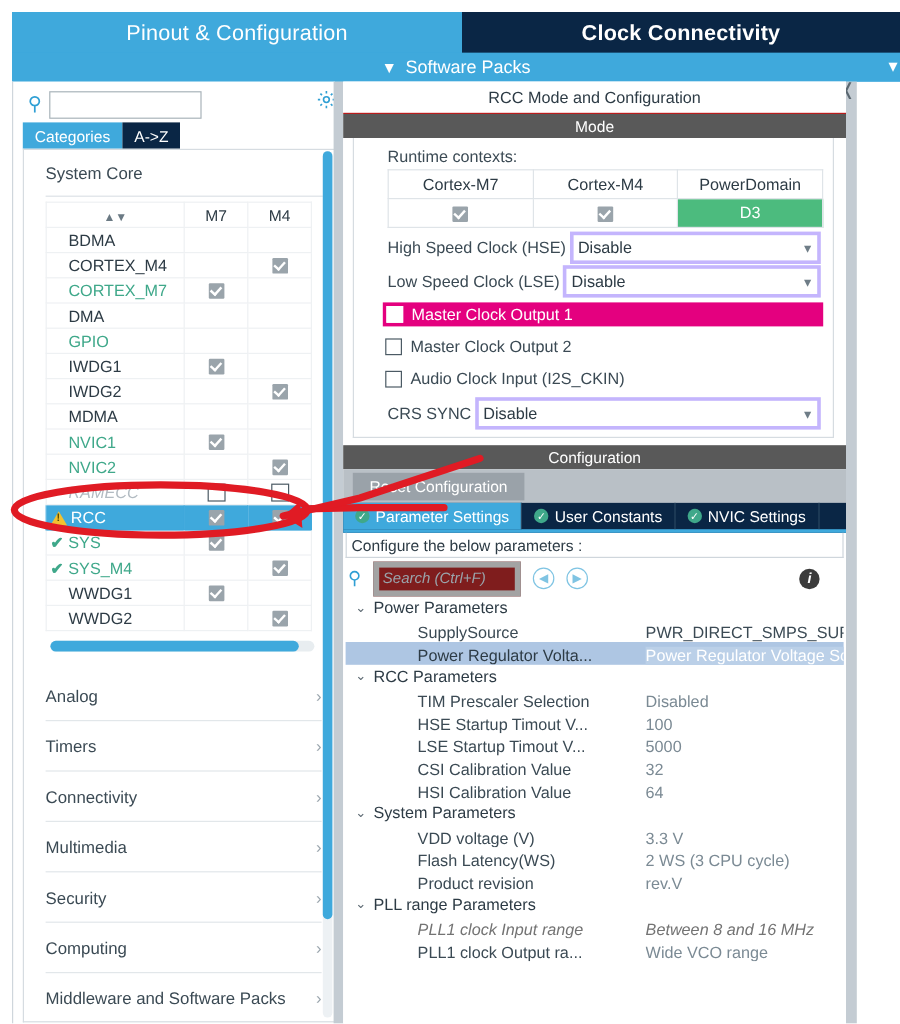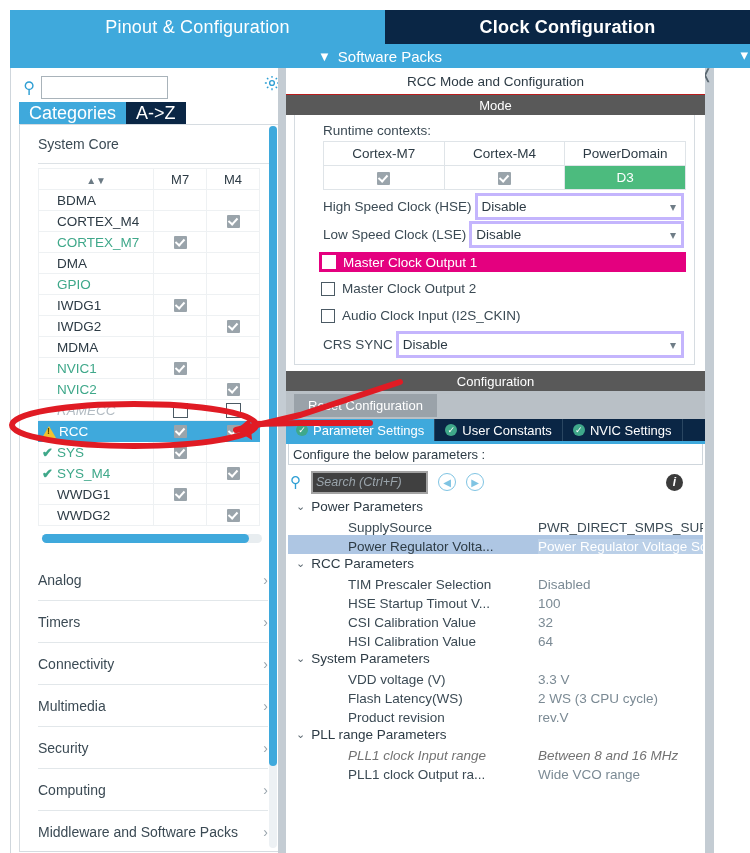--- a/index.html
+++ b/index.html
@@ -71,21 +71,21 @@
     width: 18px; height: 18px; color: #2F9FD4; cursor: pointer;
   }
 
   .seg-tabs {
     position: absolute; left: 8px; top: 34px;
     height: 22px; display: flex;
   }
   .seg-tab {
     height: 22px; padding: 0 10px;
     display: flex; align-items: center; justify-content: flex-end;
-    font-size: 18px; cursor: pointer;
+    font-size: 13px; cursor: pointer;
   }
   .seg-tab.cat { background: #3FA9DC; color: #ffffff; }
   .seg-tab.az  { background: #0A2645; color: #ffffff; }
 
   .tree-box {
     position: absolute; left: 8px; top: 56px;
     width: 262px; height: 726px;
     background: #ffffff;
     border: 1px solid #d6dce1;
     border-right: none;
@@ -299,22 +299,22 @@
     font-size: 13px; color: #2d3b45;
     margin: 0 2px;
   }
 
   .ptool {
     display: flex; align-items: center; height: 28px;
     margin: 3px 6px 0 4px; gap: 10px;
   }
   .ptool .sglyph { color: #2F9FD4; font-size: 15px; }
   .psearch {
-    width: 110px; height: 19px; border: 2px solid #a3a3a3;
-    background: #404040; font-size: 12.5px; color: #9aa4ab;
+    width: 110px; height: 19px; border: 5px solid #a3a3a3;
+    background: #7f1d1d; font-size: 12.5px; color: #9aa4ab;
     font-style: italic; padding-left: 3px;
     display: flex; align-items: center; cursor: text;
   }
   .navcirc {
     width: 16px; height: 16px; border-radius: 50%;
     border: 1.3px solid #7fc4e3; color: #7fc4e3;
     font-size: 10px; display: flex; align-items: center; justify-content: center;
     cursor: pointer;
   }
   .info-ico {
@@ -354,21 +354,21 @@
 </head>
 <body>
 
 <div id="root">
 
   <div class="topbar">
     <div class="top-tab pinout">
       <span>Pinout &amp; Configuration</span>
     </div>
     <div class="top-tab clock">
-      <span>Clock Configuration</span>
+      <span>Clock Connectivity</span>
     </div>
     <div class="packsbar">
       <span class="chev">▼</span>
       <span>Software Packs</span>
     </div>
     <span class="packs-right-chev">▾</span>
   </div>
 
   <div class="leftpanel">
 
@@ -664,20 +664,24 @@
           </div>
           <div class="prow greyval">
             <span class="pname">TIM Prescaler Selection</span>
             <span class="pval">Disabled</span>
           </div>
           <div class="prow greyval">
             <span class="pname">HSE Startup Timout V...</span>
             <span class="pval">100</span>
           </div>
           <div class="prow greyval">
+            <span class="pname">LSE Startup Timout V...</span>
+            <span class="pval">5000</span>
+          </div>
+          <div class="prow greyval">
             <span class="pname">CSI Calibration Value</span>
             <span class="pval">32</span>
           </div>
           <div class="prow greyval">
             <span class="pname">HSI Calibration Value</span>
             <span class="pval">64</span>
           </div>
           <div class="pgroup">
             <span class="pchev">⌄</span>
             <span>System Parameters</span>

